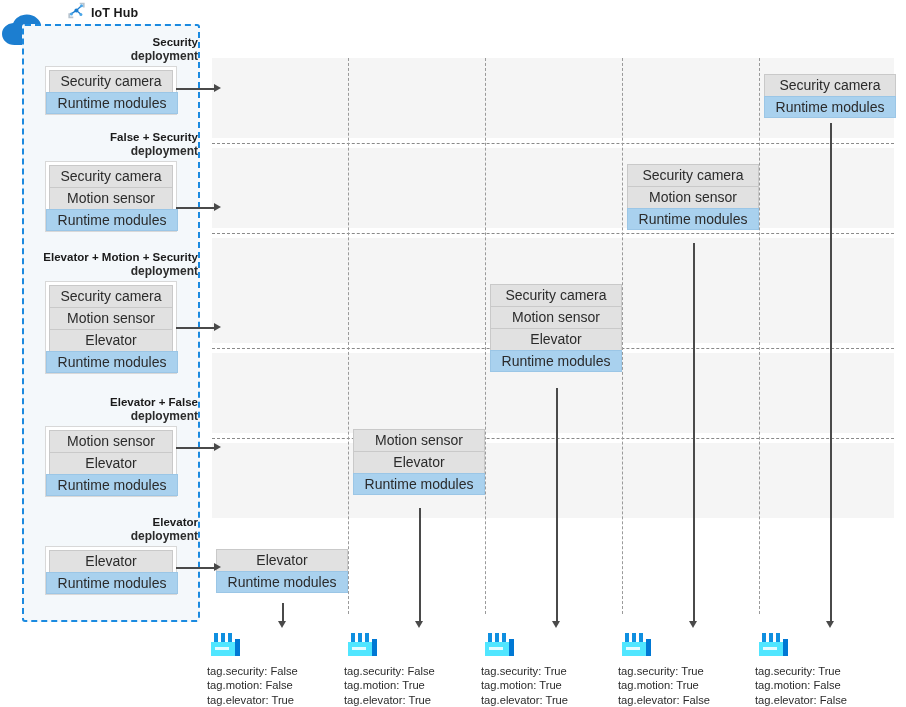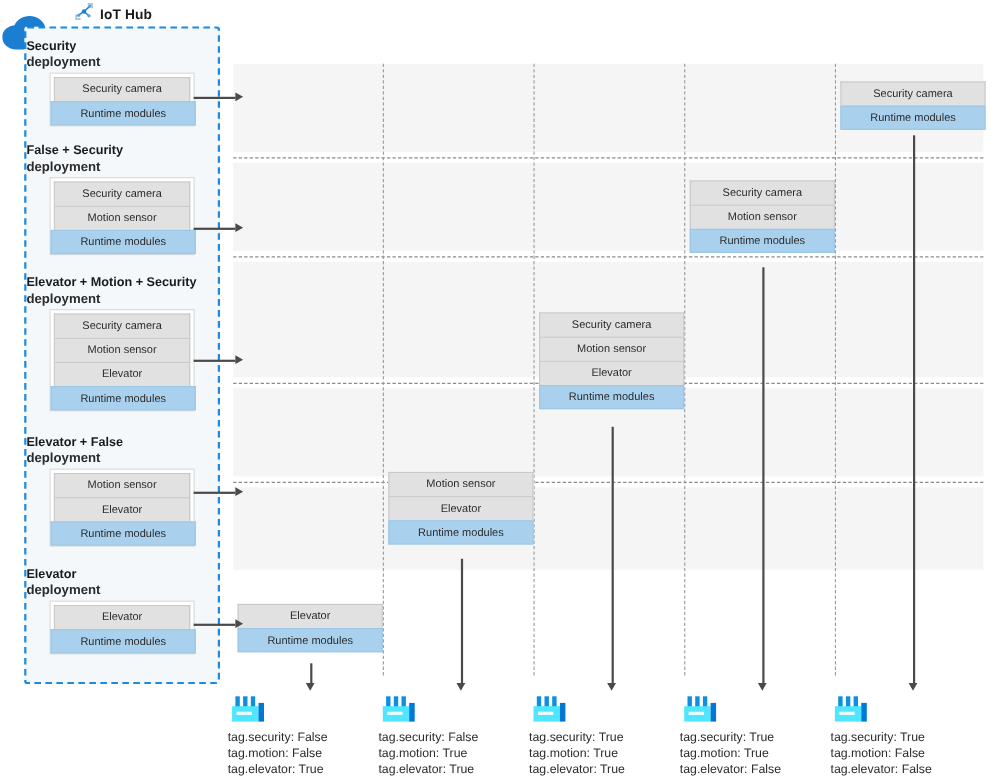--- a/index.html
+++ b/index.html
@@ -30,34 +30,34 @@
   #hub-box {
     position: absolute; left: 22px; top: 24px;
     width: 178px; height: 598px;
     background: #f4f8fb;
     border: 2px dashed #1b8ae0;
     border-radius: 3px;
   }
 
   
   .dep-group { position: absolute; left: 24px; width: 174px; }
-  .dep-title { text-align: left; line-height: 13.5px; padding-bottom: 3px; }
+  .dep-title { text-align: right; line-height: 13.5px; padding-bottom: 3px; }
   .dep-title .t1 { display: block; font-size: 11.5px; font-weight: bold; color: #1a1a1a; }
   .dep-title .t2 { display: block; font-size: 12px; font-weight: bold; color: #2b2b2b; }
 
   .dep-card {
     margin: 0 auto; width: 132px;
     background: #ffffff;
     border: 1px solid #d8d8d8;
     padding: 3px 3px 0 3px;
   }
 
   .mod-row {
     height: 22px; line-height: 21px;
-    font-size: 10px; text-align: center;
+    font-size: 14px; text-align: center;
     background: #e1e1e1;
     border: 1px solid #c9c9c9;
     border-bottom: none;
     color: #2b2b2b;
     white-space: nowrap;
   }
   .mod-row:last-child { border-bottom: 1px solid #c9c9c9; }
   .mod-row.runtime {
     background: #a9d1ee;
     border-color: #9bc6e6;

